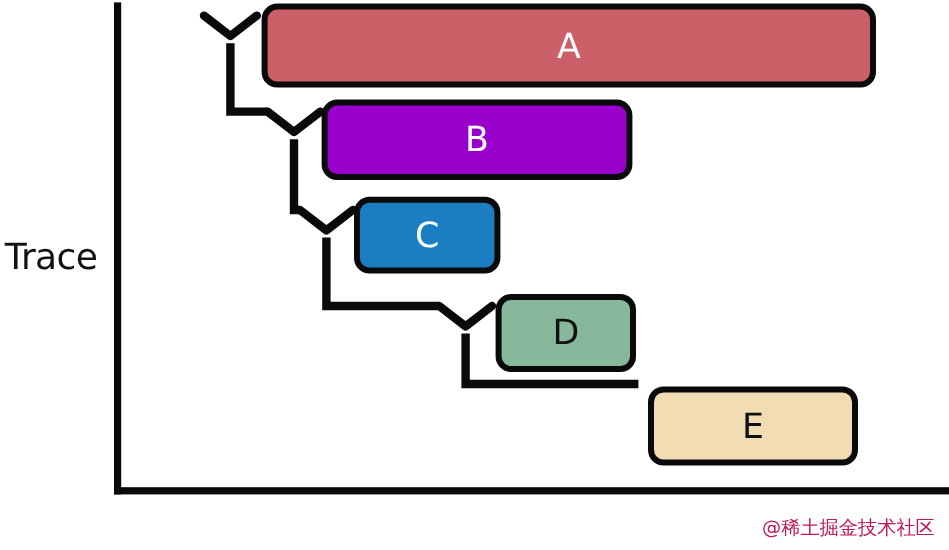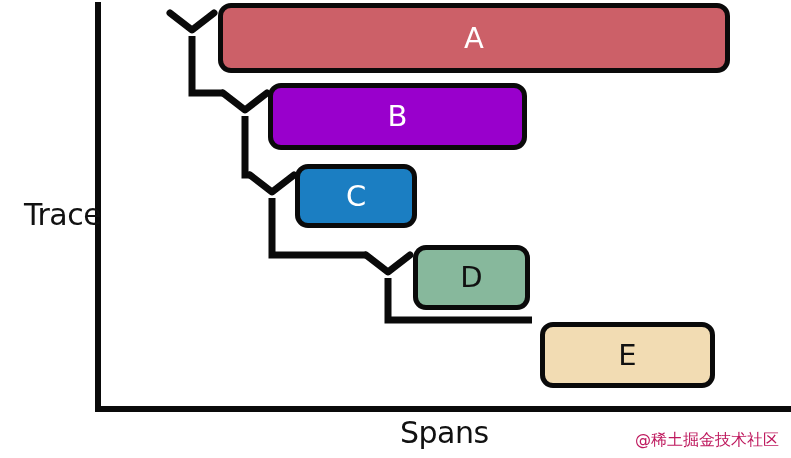--- a/index.html
+++ b/index.html
@@ -37,21 +37,20 @@
     position: absolute;
     color: #111111;
     font-size: 30px;
     line-height: 1;
     white-space: nowrap;
     letter-spacing: -0.5px;
   }
   #y-axis-label {
     left: 4px;
     top: 200px;
-    margin-left: 20px;
   }
   #x-axis-label {
     left: 400px;
     top: 418px;
   }
   .span-bar {
     position: absolute;
     box-sizing: border-box;
     border: 5px solid #0a0a0a;
     border-radius: 13px;
@@ -82,21 +81,20 @@
 </head>
 <body>
 
 <div id="stage">
 
   <div class="axis" id="y-axis"></div>
   <div class="axis" id="x-axis"></div>
 
   <div class="axis-label" id="y-axis-label">Trace</div>
 
-  <div class="axis-label" id="x-axis-label">Spans</div>
 
   <svg id="connectors" viewBox="0 0 791 458" xmlns="http://www.w3.org/2000/svg">
       <path d="M 170 13 L 192 30 L 214 13" fill="none" stroke="#0a0a0a" stroke-width="7" stroke-linecap="round" stroke-linejoin="round"></path>
       <path d="M 192 36 L 192 93 L 223 93" fill="none" stroke="#0a0a0a" stroke-width="7" stroke-linecap="butt" stroke-linejoin="miter"></path>
       <path d="M 223 93 L 245 110 L 267 93" fill="none" stroke="#0a0a0a" stroke-width="7" stroke-linecap="round" stroke-linejoin="round"></path>
       <path d="M 245 116 L 245 175 L 250 175" fill="none" stroke="#0a0a0a" stroke-width="7" stroke-linecap="butt" stroke-linejoin="miter"></path>
       <path d="M 250 175 L 272 192 L 294 175" fill="none" stroke="#0a0a0a" stroke-width="7" stroke-linecap="round" stroke-linejoin="round"></path>
       <path d="M 272 198 L 272 255 L 366 255" fill="none" stroke="#0a0a0a" stroke-width="7" stroke-linecap="butt" stroke-linejoin="miter"></path>
       <path d="M 366 255 L 388 272 L 410 255" fill="none" stroke="#0a0a0a" stroke-width="7" stroke-linecap="round" stroke-linejoin="round"></path>
       <path d="M 388 278 L 388 320 L 532 320" fill="none" stroke="#0a0a0a" stroke-width="7" stroke-linecap="butt" stroke-linejoin="miter"></path>

